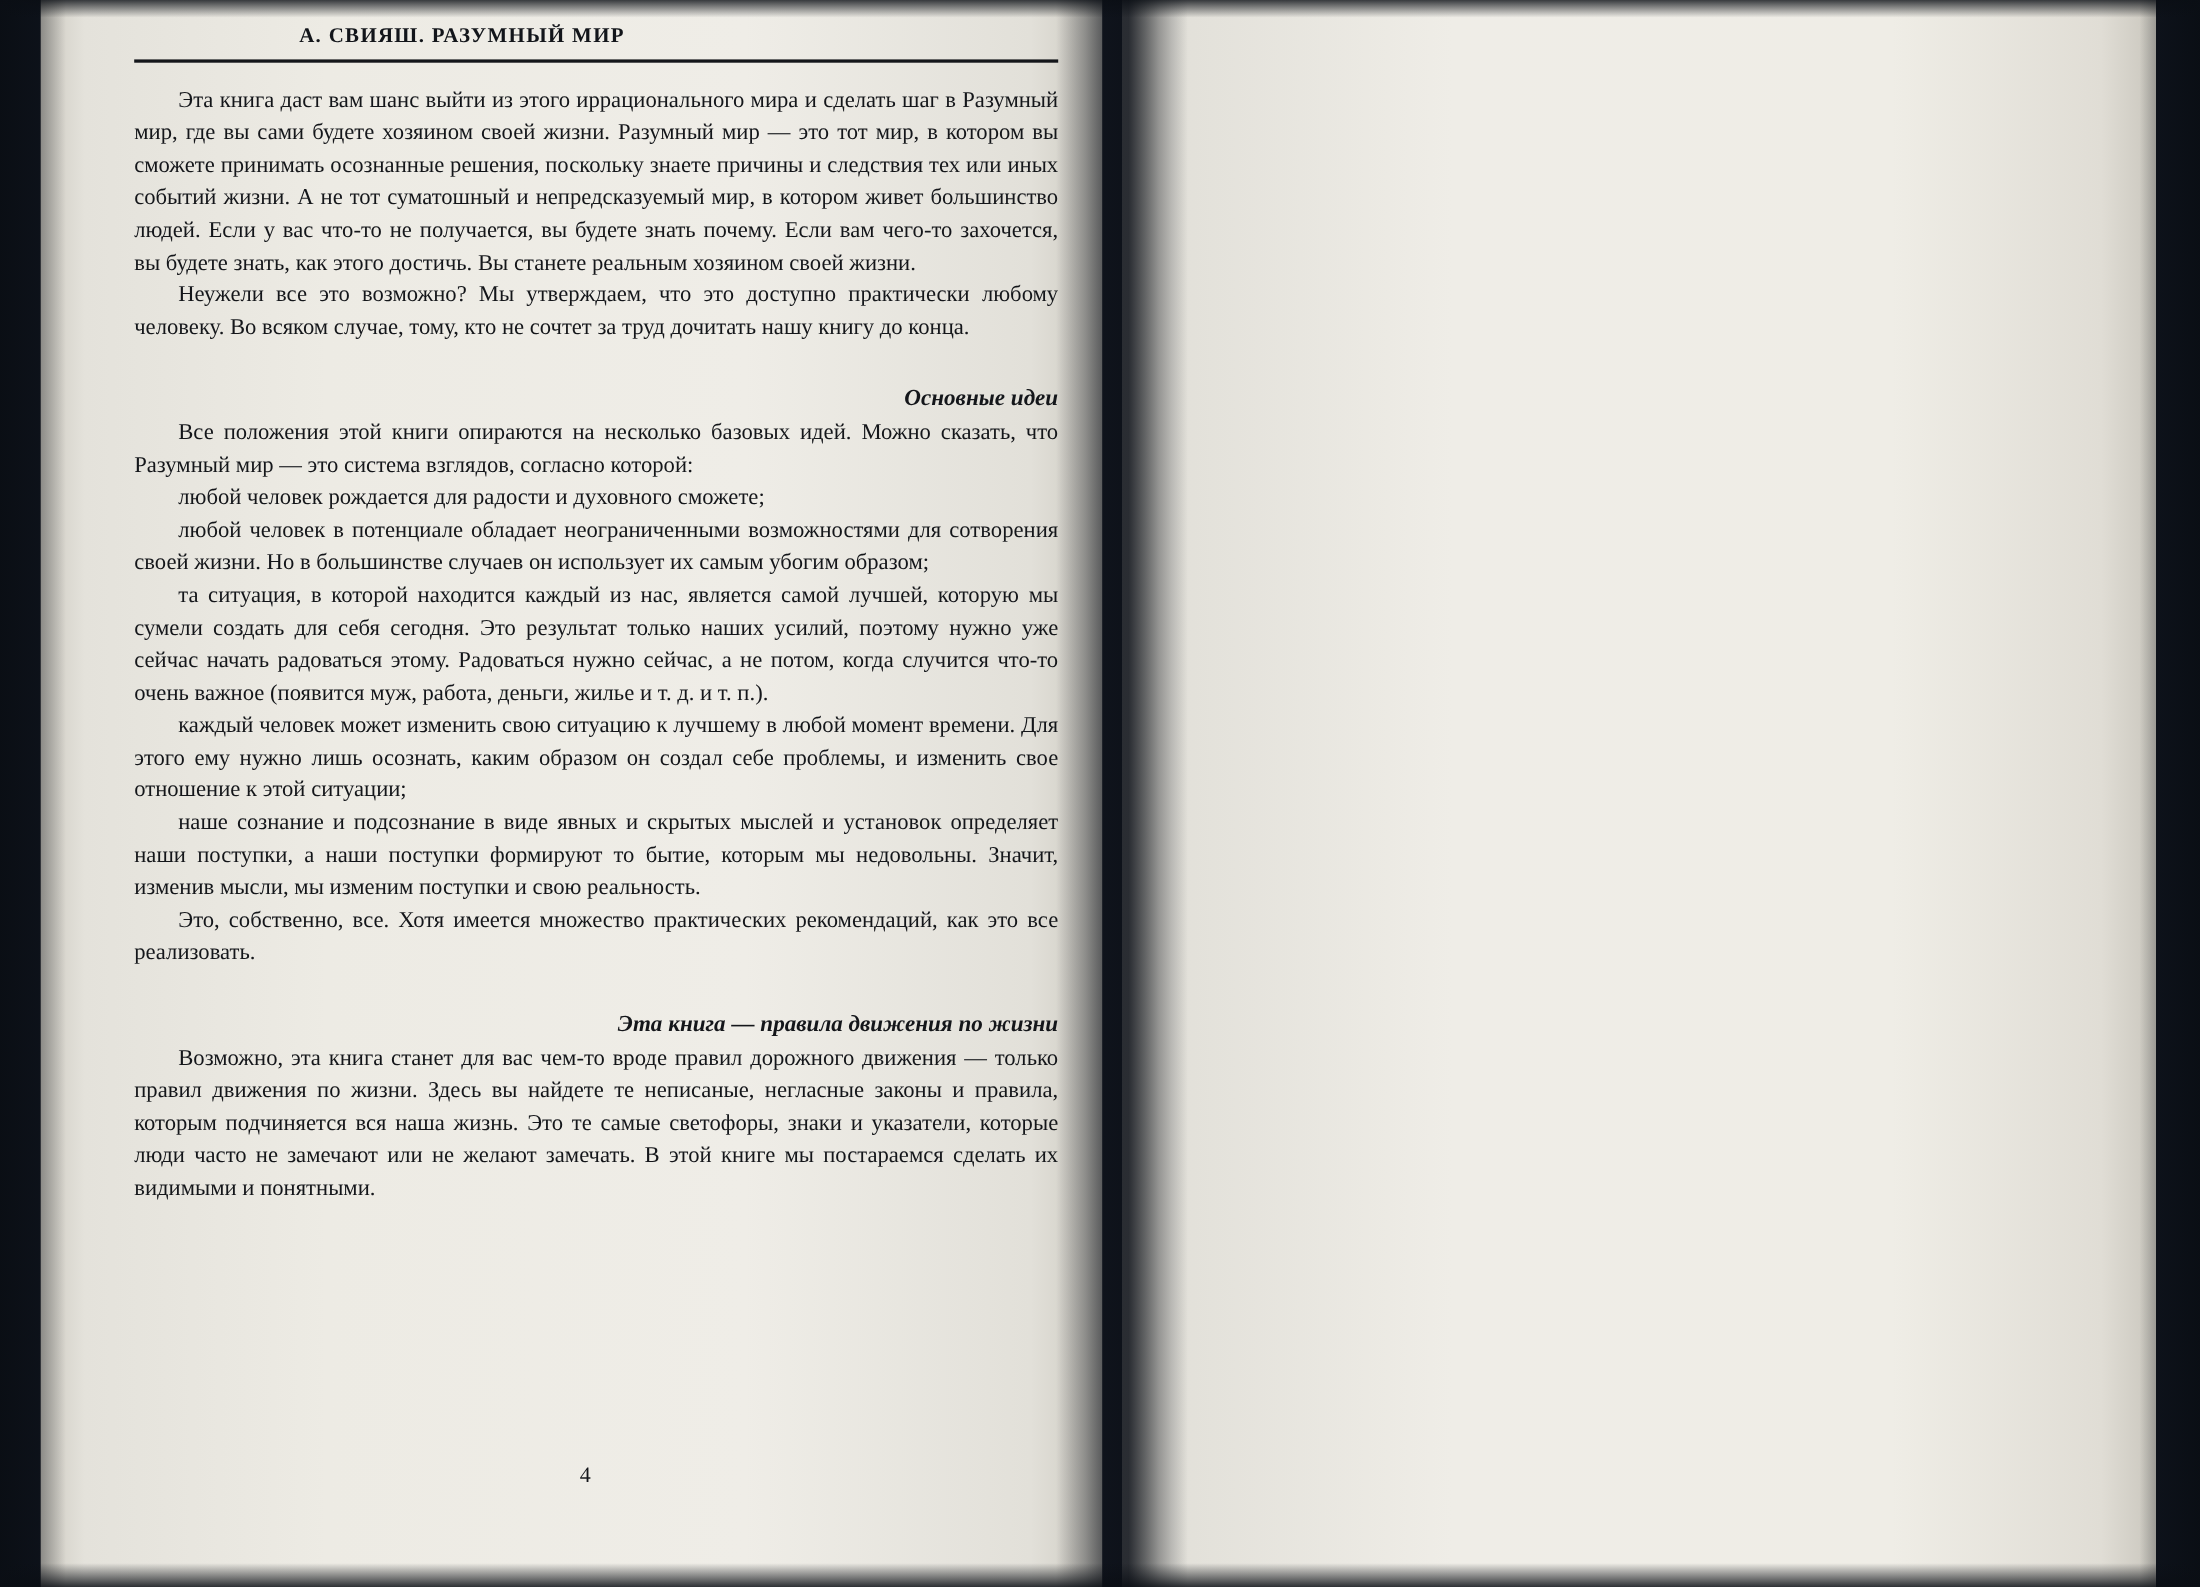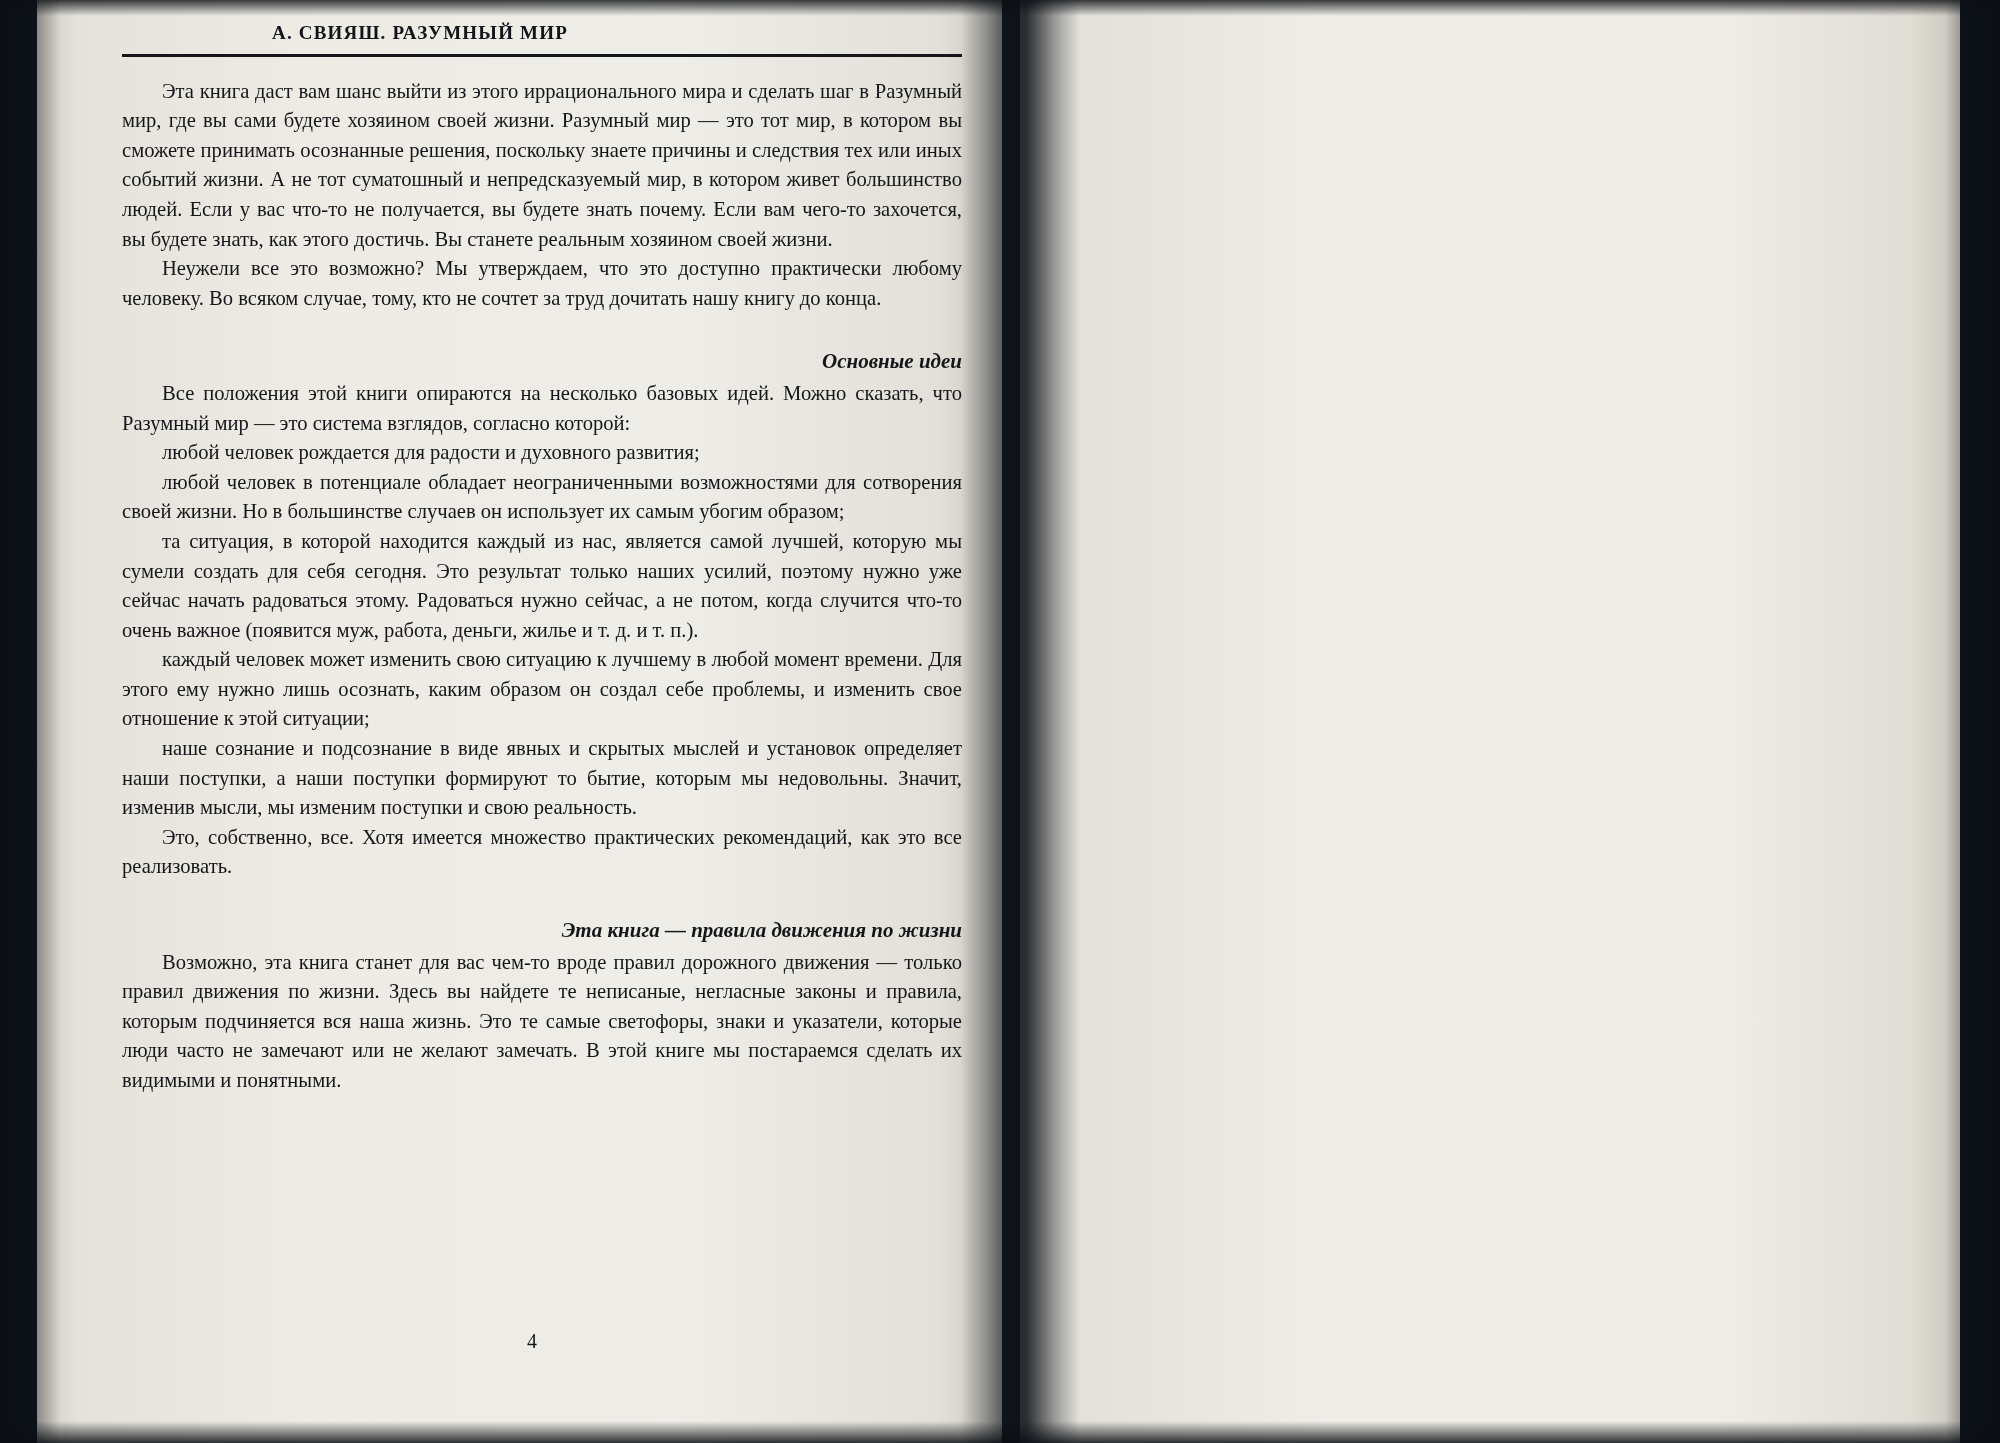--- a/index.html
+++ b/index.html
@@ -137,21 +137,21 @@
     <div class="col col-left">
       <div class="running-head rh-left">А. СВИЯШ. РАЗУМНЫЙ МИР</div>
       <div class="rule"></div>
 
       <p>Эта книга даст вам шанс выйти из этого иррационального мира и сделать шаг в Разумный мир, где вы сами будете хозяином своей жизни. Разумный мир — это тот мир, в котором вы сможете принимать осознанные решения, поскольку знаете причины и следствия тех или иных событий жизни. А не тот суматошный и непредсказуемый мир, в котором живет большинство людей. Если у вас что-то не получается, вы будете знать почему. Если вам чего-то захочется, вы будете знать, как этого достичь. Вы станете реальным хозяином своей жизни.</p>
       <p>Неужели все это возможно? Мы утверждаем, что это доступно практически любому человеку. Во всяком случае, тому, кто не сочтет за труд дочитать нашу книгу до конца.</p>
 
       <p class="subhead subhead-space-top">Основные идеи</p>
 
       <p>Все положения этой книги опираются на несколько базовых идей. Можно сказать, что Разумный мир — это система взглядов, согласно которой:</p>
-      <p>любой человек рождается для радости и духовного развития;</p>
+      <p>любой человек рождается для радости и духовного сможете;</p>
       <p>любой человек в потенциале обладает неограниченными возможностями для сотворения своей жизни. Но в большинстве случаев он использует их самым убогим образом;</p>
       <p>та ситуация, в которой находится каждый из нас, является самой лучшей, которую мы сумели создать для себя сегодня. Это результат только наших усилий, поэтому нужно уже сейчас начать радоваться этому. Радоваться нужно сейчас, а не потом, когда случится что-то очень важное (появится муж, работа, деньги, жилье и т. д. и т. п.).</p>
       <p>каждый человек может изменить свою ситуацию к лучшему в любой момент времени. Для этого ему нужно лишь осознать, каким образом он создал себе проблемы, и изменить свое отношение к этой ситуации;</p>
       <p>наше сознание и подсознание в виде явных и скрытых мыслей и установок определяет наши поступки, а наши поступки формируют то бытие, которым мы недовольны. Значит, изменив мысли, мы изменим поступки и свою реальность.</p>
       <p>Это, собственно, все. Хотя имеется множество практических рекомендаций, как это все реализовать.</p>
 
       <p class="subhead subhead-space-top">Эта книга — правила движения по жизни</p>
 
       <p>Возможно, эта книга станет для вас чем-то вроде правил дорожного движения — только правил движения по жизни. Здесь вы найдете те неписаные, негласные законы и правила, которым подчиняется вся наша жизнь. Это те самые светофоры, знаки и указатели, которые люди часто не замечают или не желают замечать. В этой книге мы постараемся сделать их видимыми и понятными.</p>
     </div>

